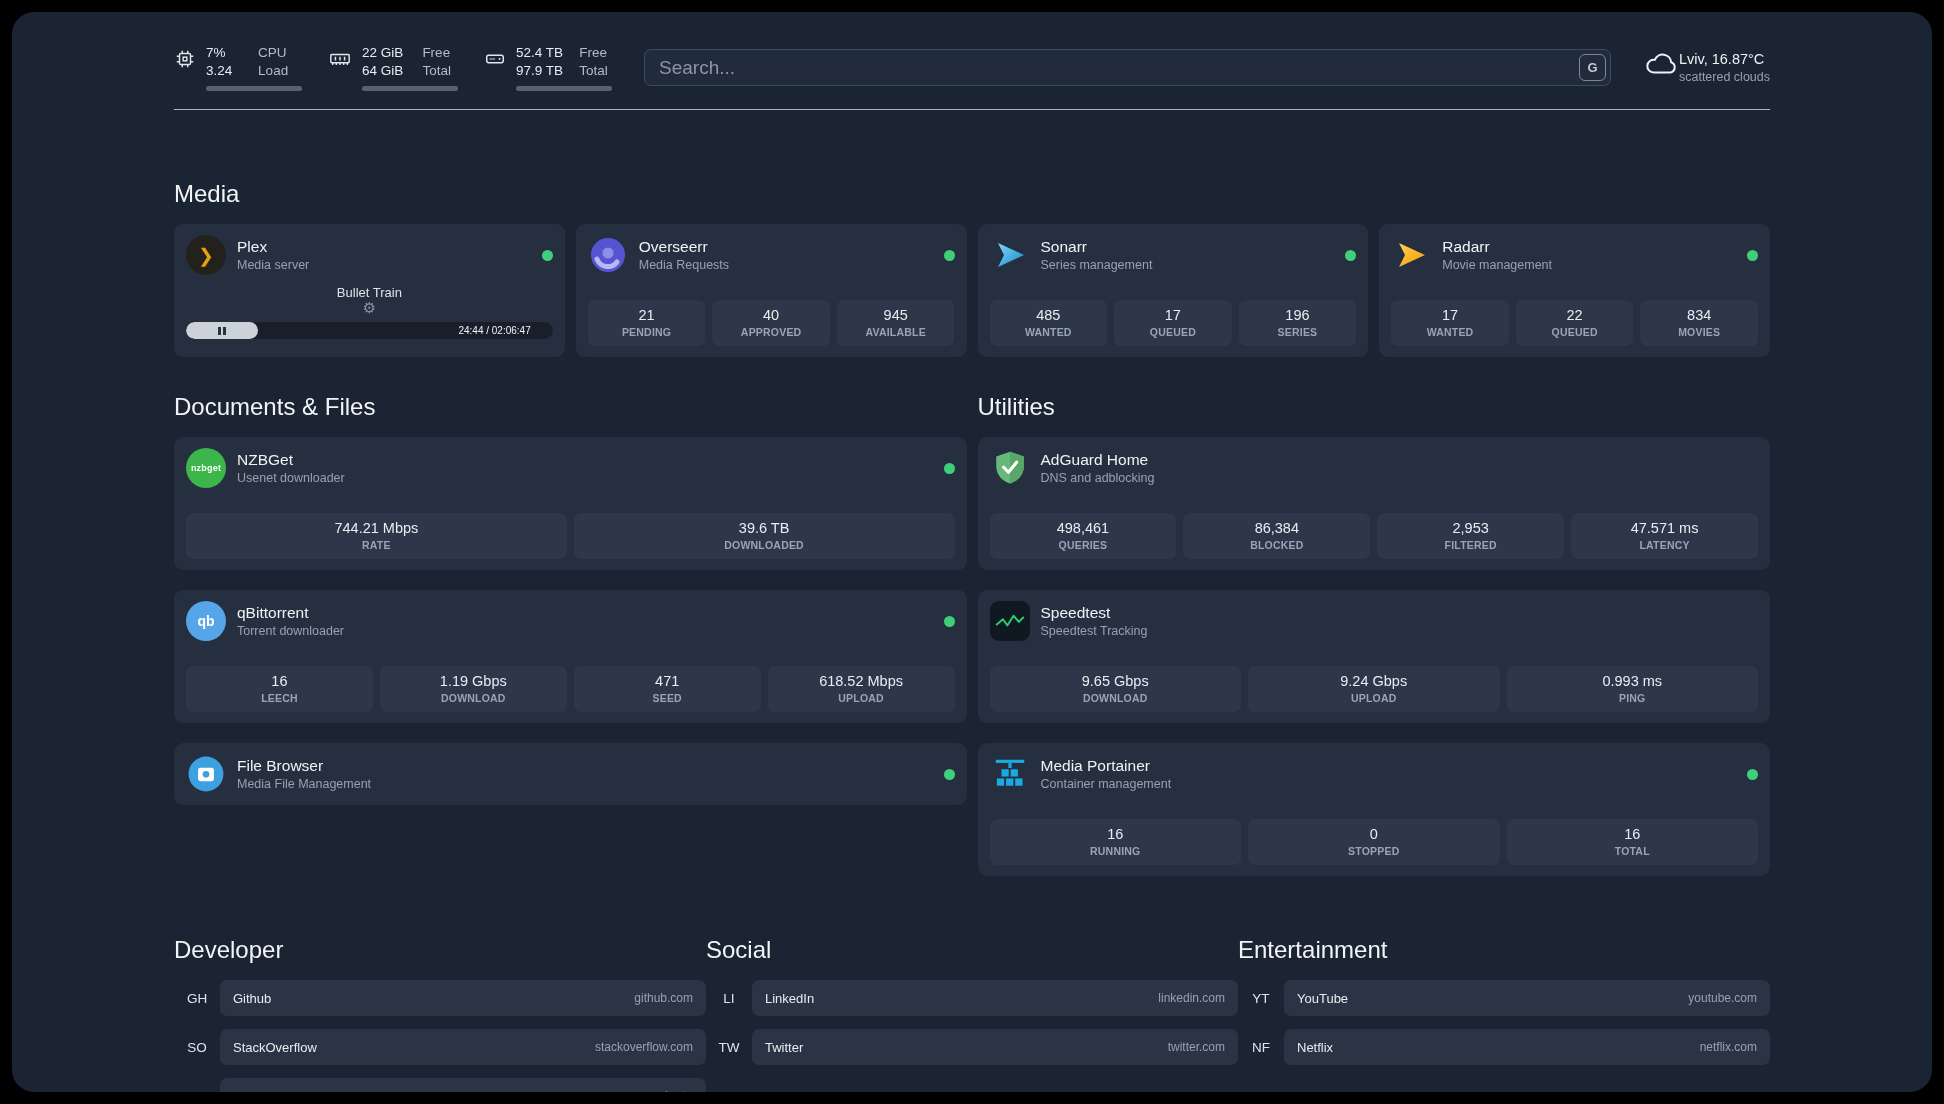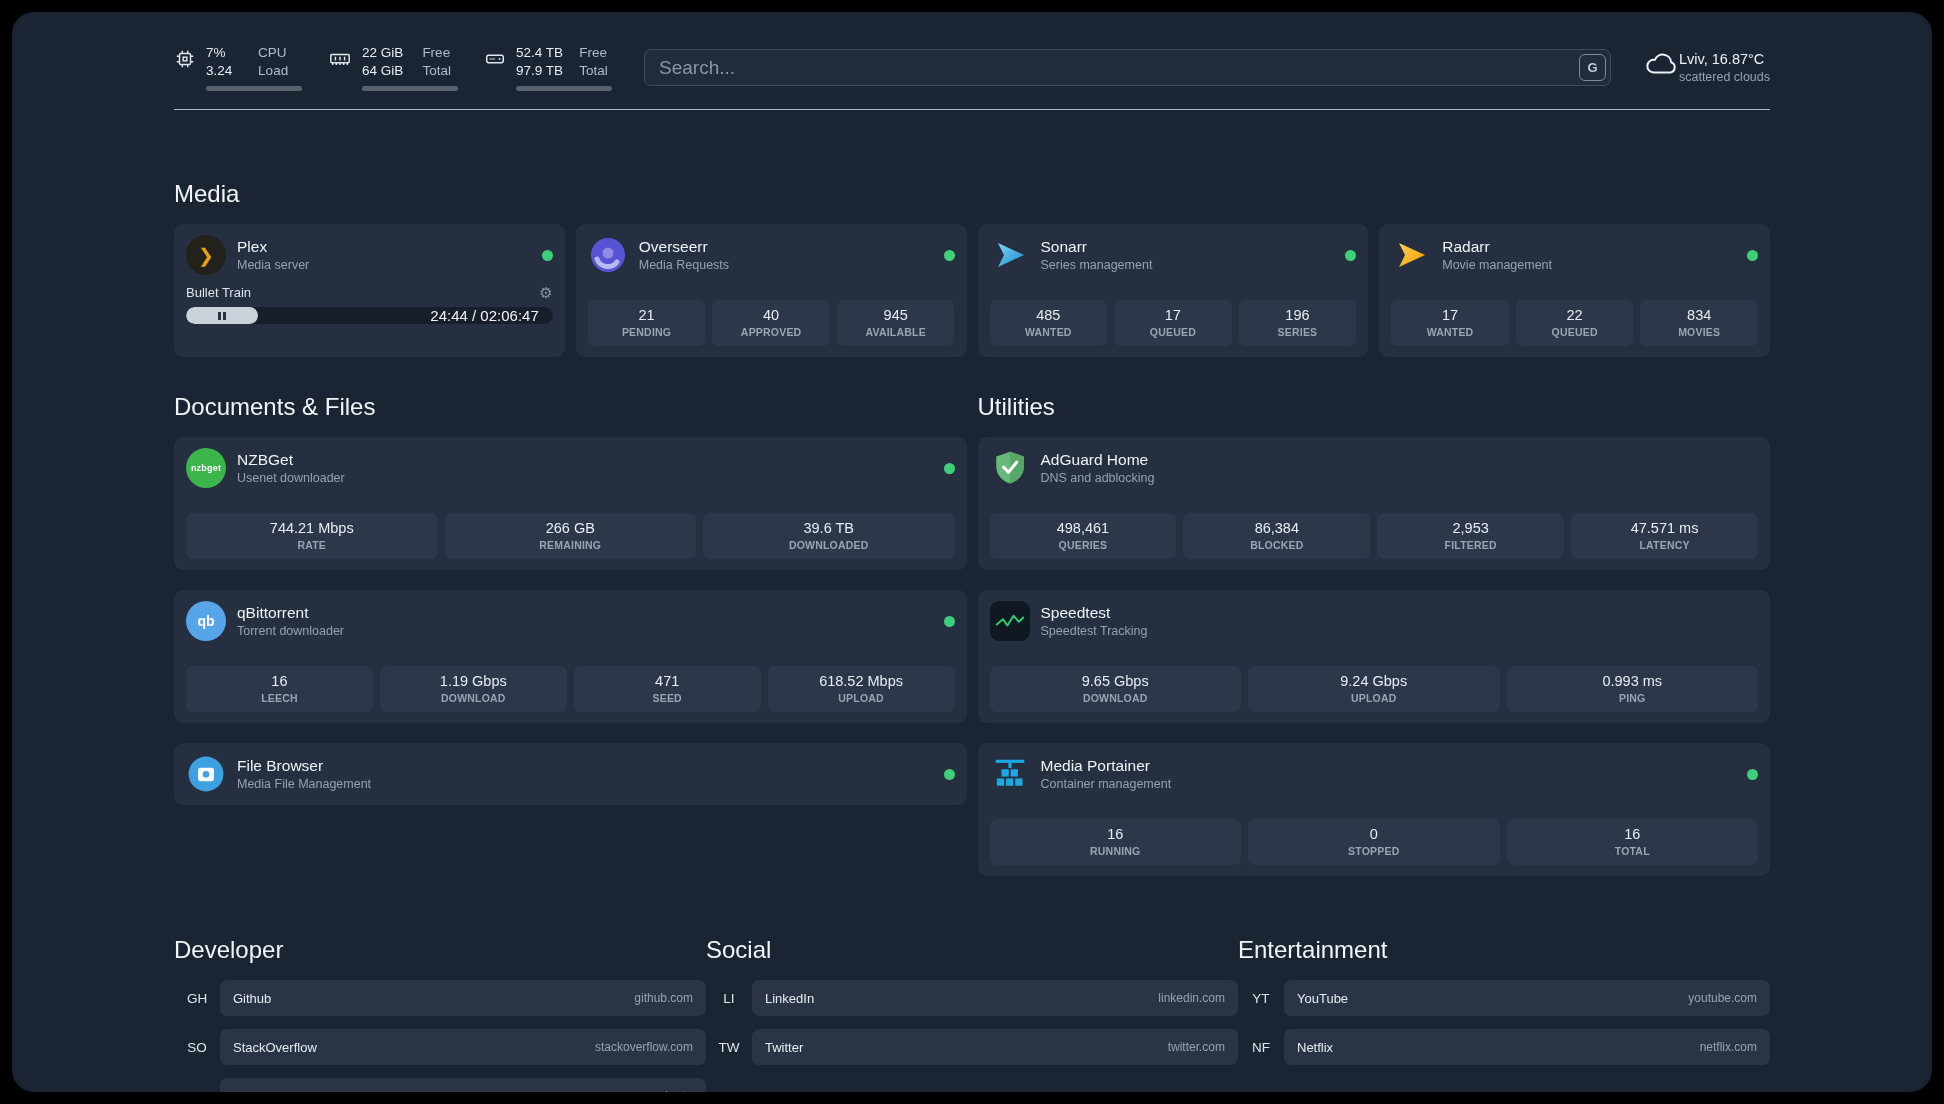--- a/index.html
+++ b/index.html
@@ -65,36 +65,36 @@
   .svc-desc { font-size:12.5px; color:#98a1b0; margin-top:2px; }
   .dot { width:11px; height:11px; border-radius:50%; background:#3ecf7a; margin-left:auto; align-self:center; }
 
   .stats { display:flex; gap:7px; margin-top:25px; }
   .stat { flex:1; background:#2d3749; border-radius:7px; padding:7px 4px 8px; text-align:center; }
   .stat-value { font-size:14.5px; color:#e9edf2; }
   .stat-label { font-size:10.5px; font-weight:700; color:#9aa4b2; margin-top:3px; letter-spacing:.2px; }
 
   
   .player { margin-top:10px; }
-  .player-head { display:flex; align-items:center; justify-content:space-between; }
+  .player-head { display:flex; align-items:center; justify-content:space-between;flex-direction:column; }
   .player-title { font-size:13px; color:#dfe4ea; }
   .gear { color:#8b93a2; font-size:15px; cursor:pointer; line-height:1; }
   .player-bar {
     margin-top:7px; height:17px; background:rgba(0,0,0,.32);
     border-radius:9px; position:relative; overflow:hidden;
   }
   .player-fill {
     position:absolute; left:0; top:0; bottom:0; background:#ccd2d9; border-radius:9px;
     display:flex; align-items:center; justify-content:center; cursor:pointer;
   }
   .pause { display:inline-flex; gap:2.5px; }
   .pause i { width:2.5px; height:8px; background:#2a3340; display:block; }
   .player-time {
-    position:absolute; right:14px; top:0; line-height:17px;
-    font-size:15px; color:#f0f3f7;
+    position:absolute; right:22px; top:0; line-height:17px;
+    font-size:10px; color:#f0f3f7;
   }
 
   
   .columns { display:grid; grid-template-columns:1fr 1fr; gap:11px; margin-top:36px; }
   .col .section-title { margin-bottom:16px; }
   .col-cards { display:flex; flex-direction:column; gap:20px; }
 
   
   .icon-plex { background:#23211c; color:#e8a00c; font-weight:800; font-size:19px; }
   .icon-nzbget { background:#3cb54b; color:#fff; font-size:9px; font-weight:700; letter-spacing:.2px; }
@@ -342,24 +342,20 @@
               <div class="svc-desc">Usenet downloader</div>
             </div>
             <span class="dot"></span>
           </div>
           <div class="stats">
             <div class="stat">
               <div class="stat-value">744.21 Mbps</div>
               <div class="stat-label">RATE</div>
             </div>
             <div class="stat">
-              <div class="stat-value">266 GB</div>
-              <div class="stat-label">REMAINING</div>
-            </div>
-            <div class="stat">
               <div class="stat-value">39.6 TB</div>
               <div class="stat-label">DOWNLOADED</div>
             </div>
           </div>
         </div>
 
         <div class="card">
           <div class="card-head">
             <div class="svc-icon round icon-qb">qb</div>
             <div>

